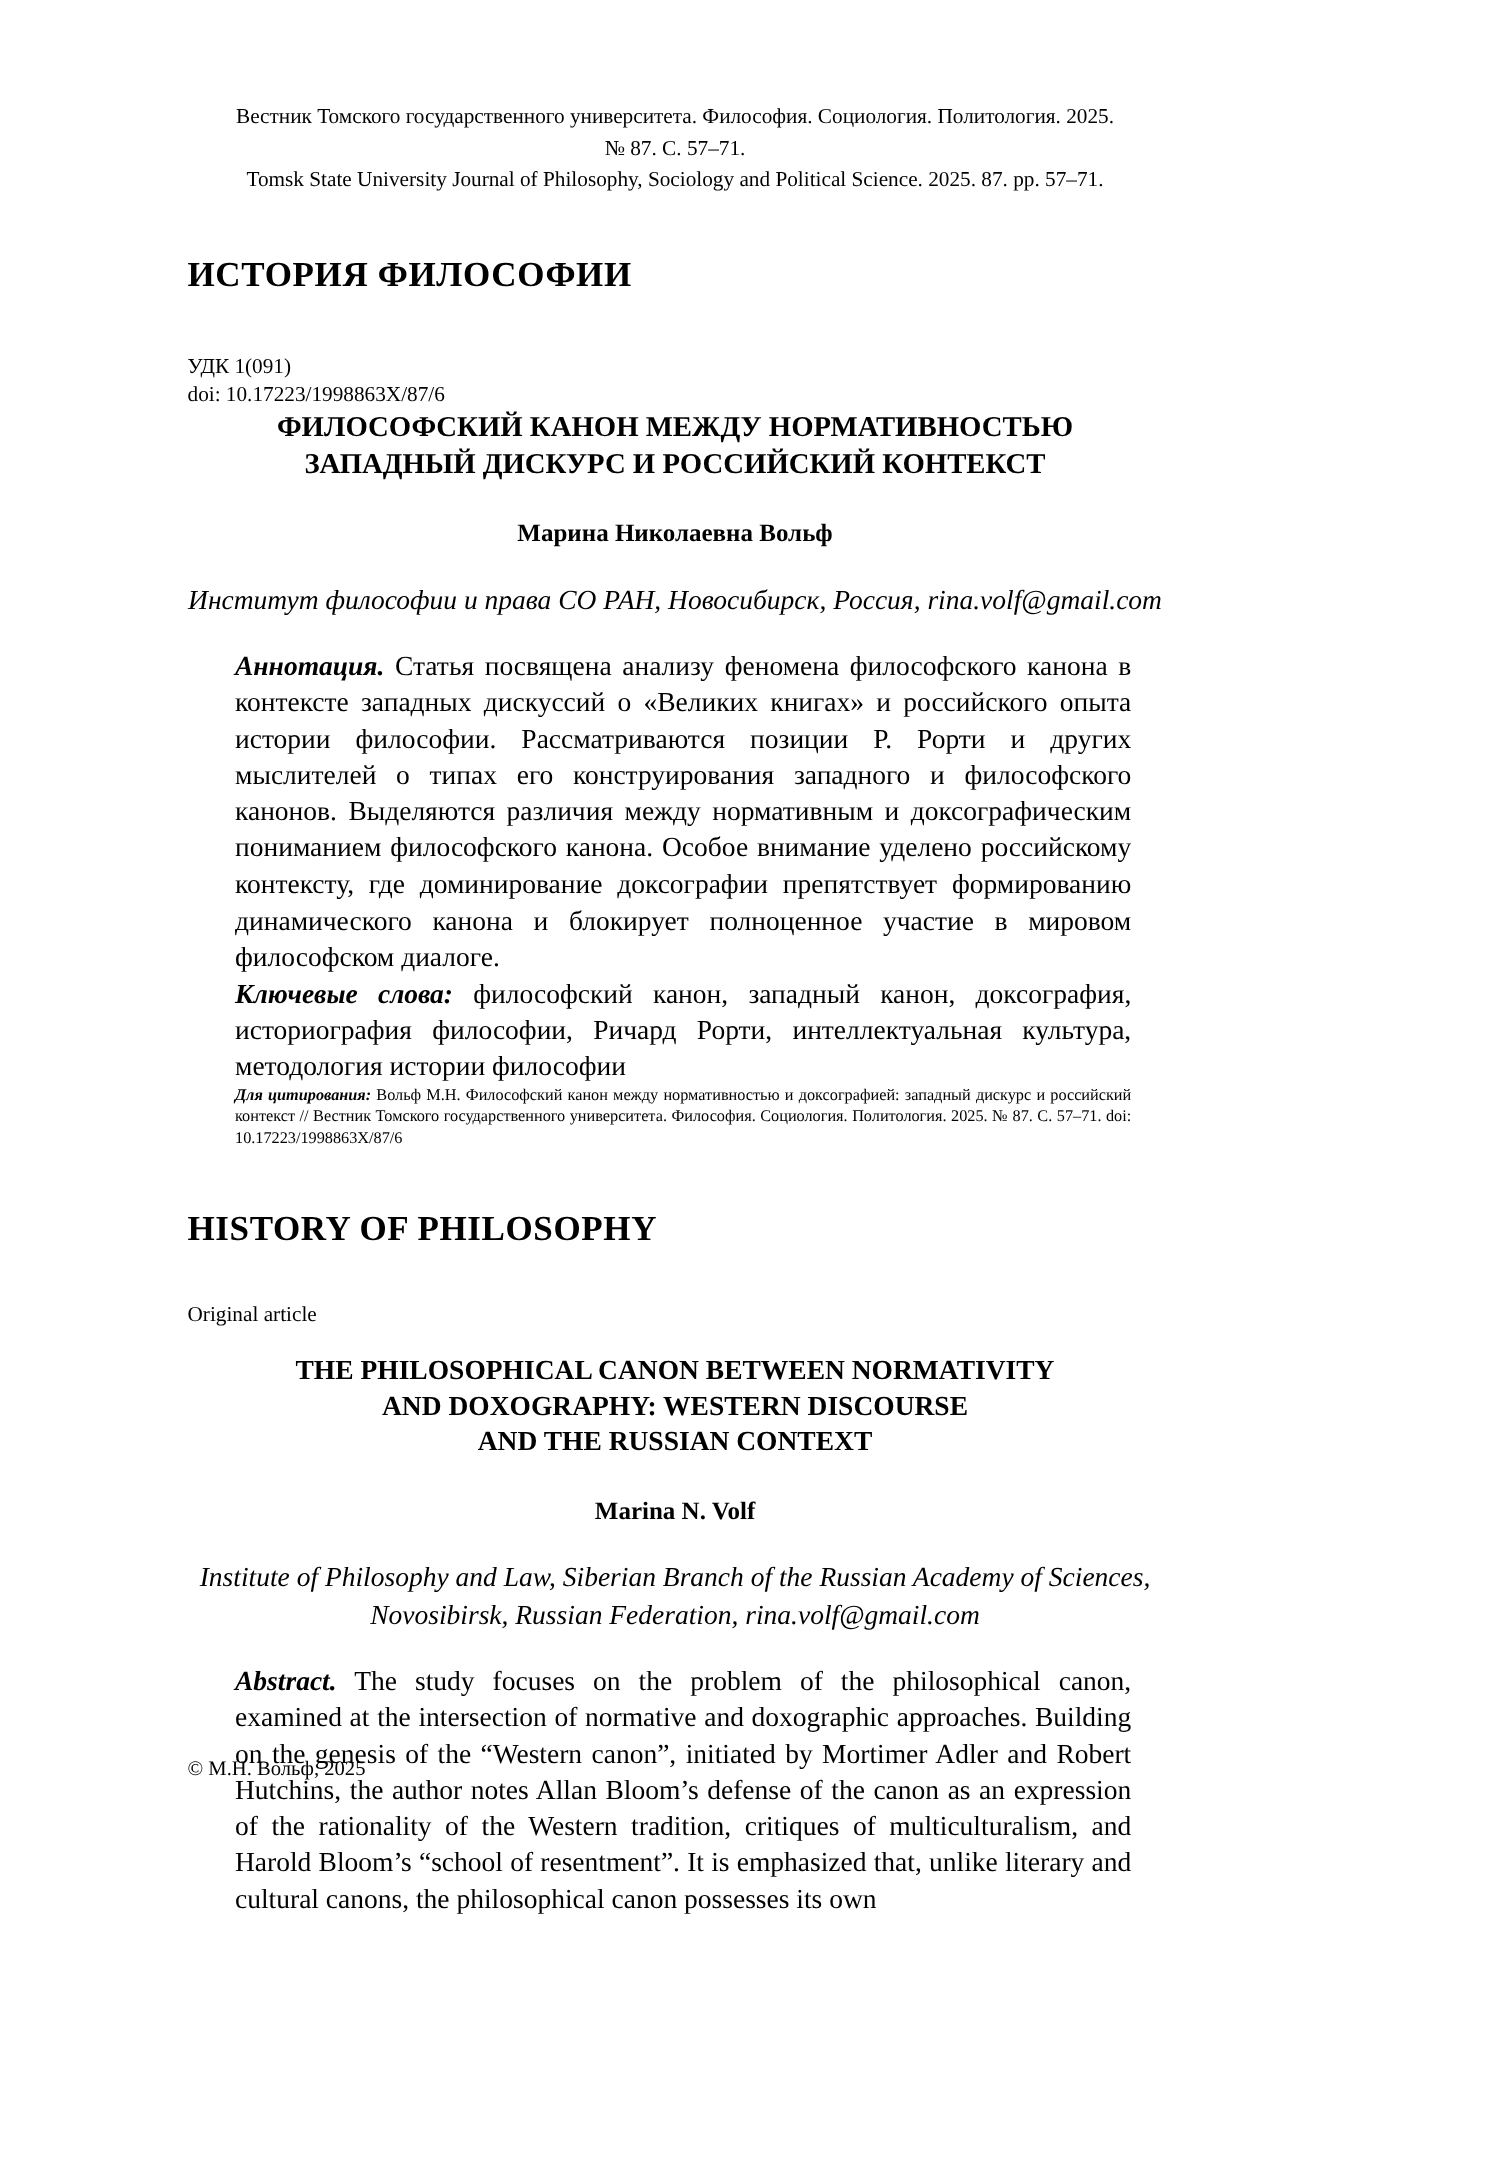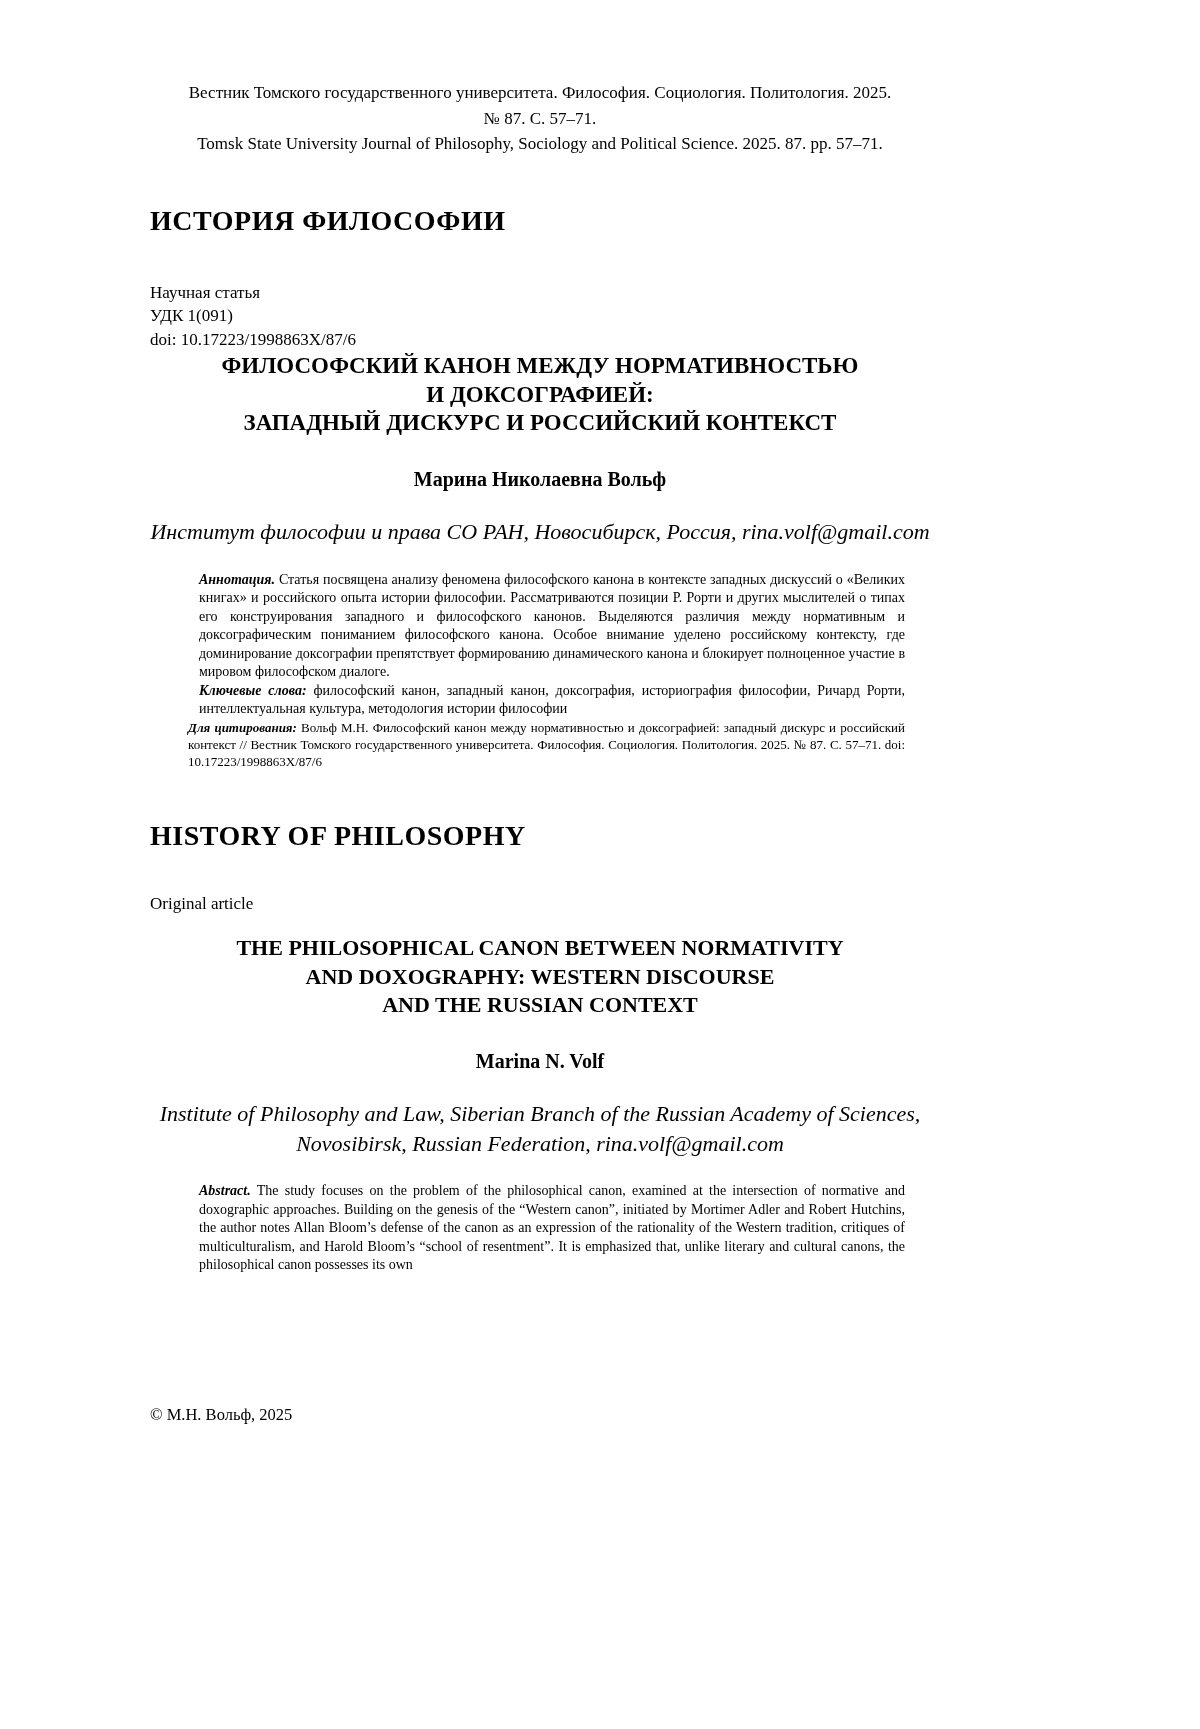--- a/index.html
+++ b/index.html
@@ -32,22 +32,22 @@
     font-size: 22px; font-weight: bold; line-height: 1.3;
   }
   .title-line { display: block; }
   .author { margin-top: 30px; text-align: center; font-size: 20px; font-weight: bold; }
   .affiliation {
     margin-top: 26px; text-align: center;
     font-style: italic; font-size: 22px; line-height: 1.35;
   }
   .affil-line { display: block; }
   .abstract-block {
-    margin: 24px 25px 0 49px;
-    font-size: 14px; line-height: 1.32; text-align: justify;
+    margin: 24px 25px 0 38px;
+    font-size: 22px; line-height: 1.32; text-align: justify;
   }
   .abstract-block p { text-align: justify; }
   .lead { font-weight: bold; font-style: italic; }
   .citation-block {
     margin: 0 25px 0 38px;
     font-size: 13px; line-height: 1.32; text-align: justify;
   }
   .section-heading-en { margin-top: 50px; }
   .original-article { margin-top: 42px; font-size: 17px; }
   .footer {
@@ -62,28 +62,26 @@
 
   <header class="masthead">
     <div>Вестник Томского государственного университета. Философия. Социология. Политология. 2025.</div>
     <div>№ 87. С. 57–71.</div>
     <div>Tomsk State University Journal of Philosophy, Sociology and Political Science. 2025. 87. pp. 57–71.</div>
   </header>
 
   <h1 class="section-heading">ИСТОРИЯ ФИЛОСОФИИ</h1>
 
   <div class="meta">
-    <div>Научная статья</div>
     <div>УДК 1(091)</div>
     <div>doi: 10.17223/1998863X/87/6</div>
   </div>
 
   <h2 class="title-ru">
     <span class="title-line">ФИЛОСОФСКИЙ КАНОН МЕЖДУ НОРМАТИВНОСТЬЮ</span>
-    <span class="title-line">И ДОКСОГРАФИЕЙ:</span>
     <span class="title-line">ЗАПАДНЫЙ ДИСКУРС И РОССИЙСКИЙ КОНТЕКСТ</span>
   </h2>
 
   <div class="author">Марина Николаевна Вольф</div>
 
   <div class="affiliation">Институт философии и права СО РАН, Новосибирск, Россия, rina.volf@gmail.com</div>
 
   <div class="abstract-block">
     <p><b class="lead">Аннотация.</b> <span>Статья посвящена анализу феномена философского канона в контексте западных дискуссий о «Великих книгах» и российского опыта истории философии. Рассматриваются позиции Р. Рорти и других мыслителей о типах его конструирования западного и философского канонов. Выделяются различия между нормативным и доксографическим пониманием философского канона. Особое внимание уделено российскому контексту, где доминирование доксографии препятствует формированию динамического канона и блокирует полноценное участие в мировом философском диалоге.</span></p>
     <p><b class="lead">Ключевые слова:</b> <span>философский канон, западный канон, доксография, историография философии, Ричард Рорти, интеллектуальная культура, методология истории философии</span></p>

